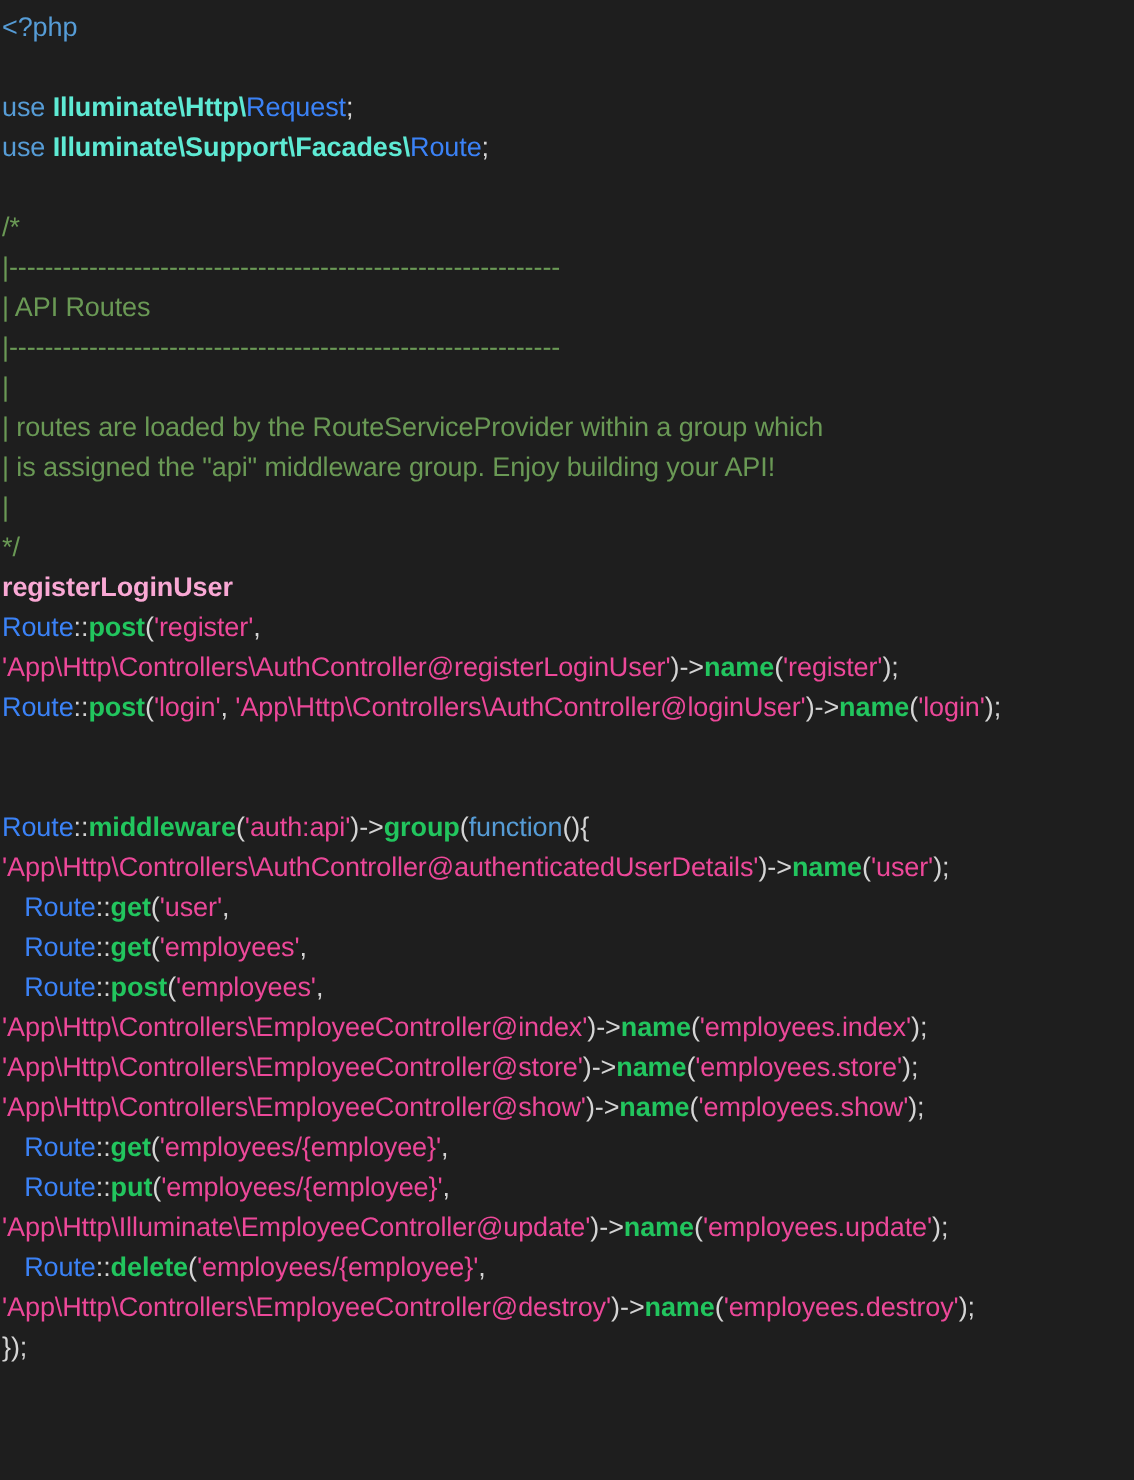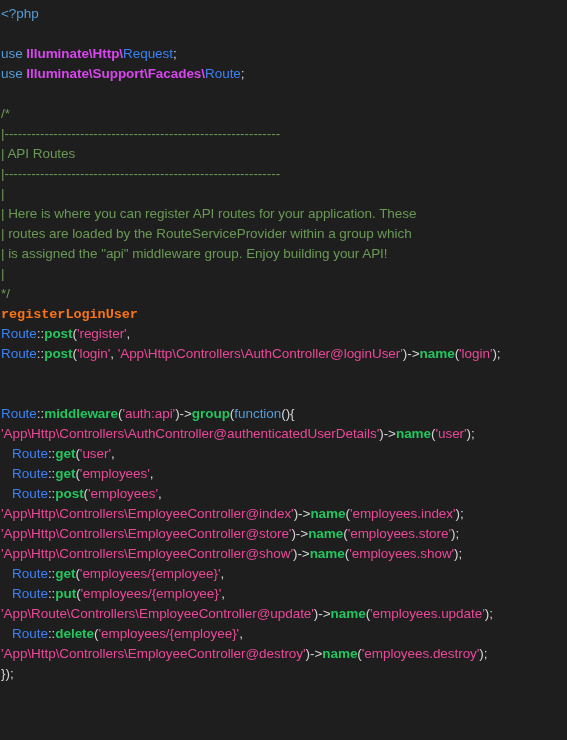--- a/index.html
+++ b/index.html
@@ -31,54 +31,54 @@
     line-height: 20px;
     white-space: pre;
     overflow: hidden;
   }
   .t-keyword { color: #569cd6; }
   .t-class   { color: #3b82f6; }
   .t-comment { color: #6a9955; }
   .t-string  { color: #ec4899; }
   .t-func    { color: #22c55e; font-weight: bold; }
   .t-punct   { color: #d4d4d4; }
-  .t-plain-bold { color: #f97316; font-weight: bold; font-family: Liberation Mono, monospace; }
-  .t-ns      { color: #d946ef; font-weight: bold; }
+  .t-plain-bold { color: #f9a8d4; font-weight: bold; }
+  .t-ns      { color: #5eead4; font-weight: bold; }
 </style>
 </head>
 <body>
 
 <div id="editor">
     <div class="line"><span class="t-keyword">&lt;?php</span></div>
     <div class="line">&nbsp;</div>
     <div class="line"><span class="t-keyword">use </span><span class="t-ns">Illuminate\Http\</span><span class="t-class">Request</span><span class="t-punct">;</span></div>
     <div class="line"><span class="t-keyword">use </span><span class="t-ns">Illuminate\Support\Facades\</span><span class="t-class">Route</span><span class="t-punct">;</span></div>
     <div class="line">&nbsp;</div>
     <div class="line"><span class="t-comment">/*</span></div>
     <div class="line"><span class="t-comment">|--------------------------------------------------------------</span></div>
     <div class="line"><span class="t-comment">| API Routes</span></div>
     <div class="line"><span class="t-comment">|--------------------------------------------------------------</span></div>
     <div class="line"><span class="t-comment">|</span></div>
-    <div class="line"><span class="t-comment">| Here is where you can register API routes for your application. These</span></div>
     <div class="line"><span class="t-comment">| routes are loaded by the RouteServiceProvider within a group which</span></div>
     <div class="line"><span class="t-comment">| is assigned the "api" middleware group. Enjoy building your API!</span></div>
     <div class="line"><span class="t-comment">|</span></div>
     <div class="line"><span class="t-comment">*/</span></div>
     <div class="line"><span class="t-plain-bold">registerLoginUser</span></div>
     <div class="line"><span class="t-class">Route</span><span class="t-punct">::</span><span class="t-func">post</span><span class="t-punct">(</span><span class="t-string">'register'</span><span class="t-punct">,</span></div>
+    <div class="line"><span class="t-string">'App\Http\Controllers\AuthController@registerLoginUser'</span><span class="t-punct">)-&gt;</span><span class="t-func">name</span><span class="t-punct">(</span><span class="t-string">'register'</span><span class="t-punct">);</span></div>
     <div class="line"><span class="t-class">Route</span><span class="t-punct">::</span><span class="t-func">post</span><span class="t-punct">(</span><span class="t-string">'login'</span><span class="t-punct">, </span><span class="t-string">'App\Http\Controllers\AuthController@loginUser'</span><span class="t-punct">)-&gt;</span><span class="t-func">name</span><span class="t-punct">(</span><span class="t-string">'login'</span><span class="t-punct">);</span></div>
     <div class="line">&nbsp;</div>
     <div class="line">&nbsp;</div>
     <div class="line"><span class="t-class">Route</span><span class="t-punct">::</span><span class="t-func">middleware</span><span class="t-punct">(</span><span class="t-string">'auth:api'</span><span class="t-punct">)-&gt;</span><span class="t-func">group</span><span class="t-punct">(</span><span class="t-keyword">function</span><span class="t-punct">(){</span></div>
     <div class="line"><span class="t-string">'App\Http\Controllers\AuthController@authenticatedUserDetails'</span><span class="t-punct">)-&gt;</span><span class="t-func">name</span><span class="t-punct">(</span><span class="t-string">'user'</span><span class="t-punct">);</span></div>
     <div class="line"><span class="t-punct">   </span><span class="t-class">Route</span><span class="t-punct">::</span><span class="t-func">get</span><span class="t-punct">(</span><span class="t-string">'user'</span><span class="t-punct">,</span></div>
     <div class="line"><span class="t-punct">   </span><span class="t-class">Route</span><span class="t-punct">::</span><span class="t-func">get</span><span class="t-punct">(</span><span class="t-string">'employees'</span><span class="t-punct">,</span></div>
     <div class="line"><span class="t-punct">   </span><span class="t-class">Route</span><span class="t-punct">::</span><span class="t-func">post</span><span class="t-punct">(</span><span class="t-string">'employees'</span><span class="t-punct">,</span></div>
     <div class="line"><span class="t-string">'App\Http\Controllers\EmployeeController@index'</span><span class="t-punct">)-&gt;</span><span class="t-func">name</span><span class="t-punct">(</span><span class="t-string">'employees.index'</span><span class="t-punct">);</span></div>
     <div class="line"><span class="t-string">'App\Http\Controllers\EmployeeController@store'</span><span class="t-punct">)-&gt;</span><span class="t-func">name</span><span class="t-punct">(</span><span class="t-string">'employees.store'</span><span class="t-punct">);</span></div>
     <div class="line"><span class="t-string">'App\Http\Controllers\EmployeeController@show'</span><span class="t-punct">)-&gt;</span><span class="t-func">name</span><span class="t-punct">(</span><span class="t-string">'employees.show'</span><span class="t-punct">);</span></div>
     <div class="line"><span class="t-punct">   </span><span class="t-class">Route</span><span class="t-punct">::</span><span class="t-func">get</span><span class="t-punct">(</span><span class="t-string">'employees/{employee}'</span><span class="t-punct">,</span></div>
     <div class="line"><span class="t-punct">   </span><span class="t-class">Route</span><span class="t-punct">::</span><span class="t-func">put</span><span class="t-punct">(</span><span class="t-string">'employees/{employee}'</span><span class="t-punct">,</span></div>
-    <div class="line"><span class="t-string">'App\Route\Controllers\EmployeeController@update'</span><span class="t-punct">)-&gt;</span><span class="t-func">name</span><span class="t-punct">(</span><span class="t-string">'employees.update'</span><span class="t-punct">);</span></div>
+    <div class="line"><span class="t-string">'App\Http\Illuminate\EmployeeController@update'</span><span class="t-punct">)-&gt;</span><span class="t-func">name</span><span class="t-punct">(</span><span class="t-string">'employees.update'</span><span class="t-punct">);</span></div>
     <div class="line"><span class="t-punct">   </span><span class="t-class">Route</span><span class="t-punct">::</span><span class="t-func">delete</span><span class="t-punct">(</span><span class="t-string">'employees/{employee}'</span><span class="t-punct">,</span></div>
     <div class="line"><span class="t-string">'App\Http\Controllers\EmployeeController@destroy'</span><span class="t-punct">)-&gt;</span><span class="t-func">name</span><span class="t-punct">(</span><span class="t-string">'employees.destroy'</span><span class="t-punct">);</span></div>
     <div class="line"><span class="t-punct">});</span></div>
   </div>
 
 </body></html>

